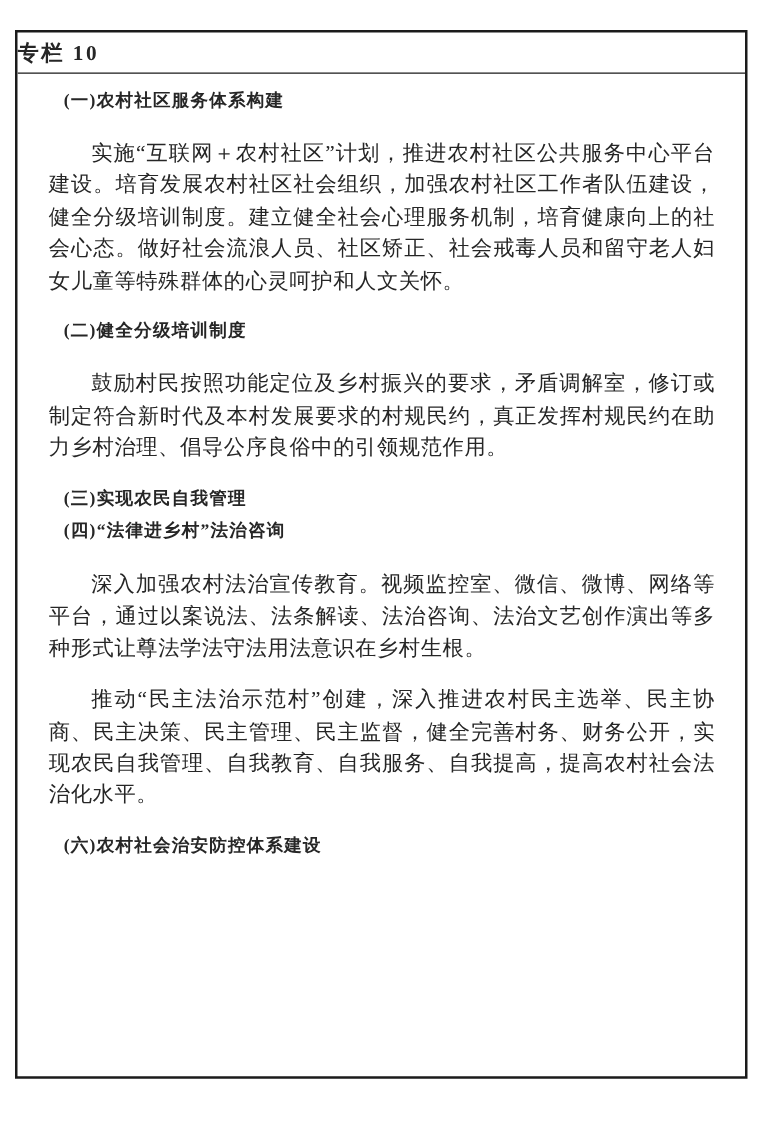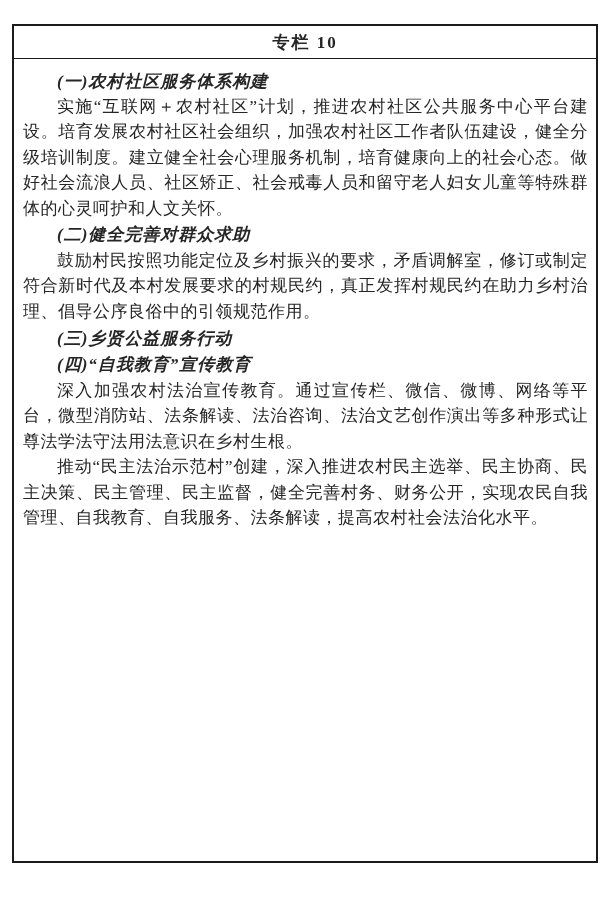--- a/index.html
+++ b/index.html
@@ -22,43 +22,41 @@
     border: 2px solid #1b1b1b;
     background: #ffffff;
     overflow: hidden;
   }
   .panel-header {
     height: 33px;
     box-sizing: border-box;
     border-bottom: 1px solid #1b1b1b;
     display: flex;
     align-items: center;
-    justify-content: center;
     gap: 16px;
     font-size: 17px;
     font-weight: bold;
     letter-spacing: 2px;
   }
   .panel-content {
     padding: 8px 8px 0 9px;
     font-size: 17px;
     line-height: 25.4px;
     text-align: justify;
     text-justify: inter-character;
   }
   .sec-heading {
     margin: 1.5px 0 0 0;
-    font-size: 17px;
+    font-size: 14px;
     font-weight: bold;
     text-indent: 2em;
     letter-spacing: 1px;
-    font-style: italic;
   }
   .sec-body {
-    margin: 0;
+    margin: 16px;
     text-indent: 2em;
     letter-spacing: 0.5px;
   }
 </style>
 </head>
 <body>
 
 <div class="page">
   <div class="panel">
 
@@ -67,35 +65,36 @@
     </div>
 
     <div class="panel-content">
 
       <div class="section">
         <h3 class="sec-heading">(一)农村社区服务体系构建</h3>
         <p class="sec-body">实施“互联网＋农村社区”计划，推进农村社区公共服务中心平台建设。培育发展农村社区社会组织，加强农村社区工作者队伍建设，健全分级培训制度。建立健全社会心理服务机制，培育健康向上的社会心态。做好社会流浪人员、社区矫正、社会戒毒人员和留守老人妇女儿童等特殊群体的心灵呵护和人文关怀。</p>
       </div>
 
       <div class="section">
-        <h3 class="sec-heading">(二)健全完善对群众求助</h3>
+        <h3 class="sec-heading">(二)健全分级培训制度</h3>
         <p class="sec-body">鼓励村民按照功能定位及乡村振兴的要求，矛盾调解室，修订或制定符合新时代及本村发展要求的村规民约，真正发挥村规民约在助力乡村治理、倡导公序良俗中的引领规范作用。</p>
       </div>
 
       <div class="section">
-        <h3 class="sec-heading">(三)乡贤公益服务行动</h3>
+        <h3 class="sec-heading">(三)实现农民自我管理</h3>
       </div>
 
       <div class="section">
-        <h3 class="sec-heading">(四)“自我教育”宣传教育</h3>
-        <p class="sec-body">深入加强农村法治宣传教育。通过宣传栏、微信、微博、网络等平台，微型消防站、法条解读、法治咨询、法治文艺创作演出等多种形式让尊法学法守法用法意识在乡村生根。</p>
+        <h3 class="sec-heading">(四)“法律进乡村”法治咨询</h3>
+        <p class="sec-body">深入加强农村法治宣传教育。视频监控室、微信、微博、网络等平台，通过以案说法、法条解读、法治咨询、法治文艺创作演出等多种形式让尊法学法守法用法意识在乡村生根。</p>
       </div>
 
       <div class="section">
-        <p class="sec-body">推动“民主法治示范村”创建，深入推进农村民主选举、民主协商、民主决策、民主管理、民主监督，健全完善村务、财务公开，实现农民自我管理、自我教育、自我服务、法条解读，提高农村社会法治化水平。</p>
+        <p class="sec-body">推动“民主法治示范村”创建，深入推进农村民主选举、民主协商、民主决策、民主管理、民主监督，健全完善村务、财务公开，实现农民自我管理、自我教育、自我服务、自我提高，提高农村社会法治化水平。</p>
       </div>
 
       <div class="section">
+        <h3 class="sec-heading">(六)农村社会治安防控体系建设</h3>
       </div>
 
     </div>
   </div>
 </div>
 
 </body></html>

